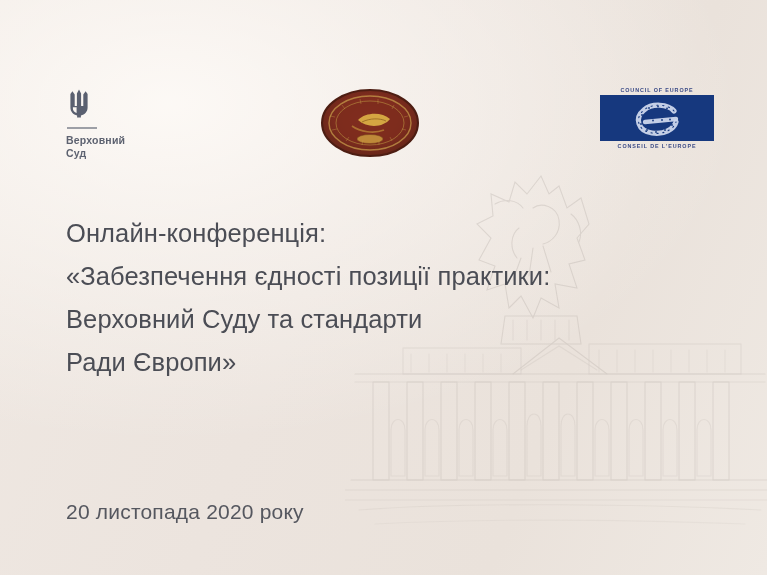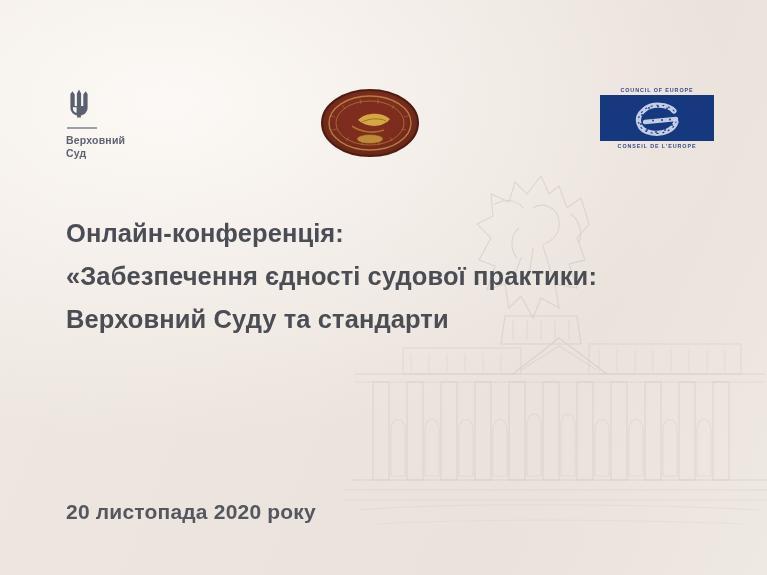--- a/index.html
+++ b/index.html
@@ -121,35 +121,35 @@
 
   
   .headline {
     position: absolute;
     left: 66px;
     top: 212px;
     width: 700px;
     color: #4b4d55;
     font-size: 25.5px;
     line-height: 43px;
-    font-weight: 700;
+    font-weight: 400;
     letter-spacing: .1px;
     white-space: nowrap;
   }
   .headline .line { display: block; }
 
   
   .event-date {
     position: absolute;
     left: 66px;
     top: 498px;
     color: #55575f;
     font-size: 21px;
     line-height: 28px;
-    font-weight: 700;
+    font-weight: 400;
     letter-spacing: .2px;
     white-space: nowrap;
   }
 </style>
 </head>
 <body>
 
 <div id="banner">
 
   <div class="paper-tint"></div>
@@ -283,19 +283,20 @@
           </g>
         </svg>
       </div>
       <div class="coe-caption bottom">CONSEIL DE L'EUROPE</div>
     </div>
 
   </div>
 
   <div class="headline">
     <span class="line">Онлайн-конференція:</span>
-    <span class="line">«Забезпечення єдності судової практики:</span>
+    <span class="line">«Забезпечення єдності позиції практики:</span>
     <span class="line">Верховний Суду та стандарти</span>
+    <span class="line">Ради Європи»</span>
   </div>
 
   <div class="event-date">20 листопада 2020 року</div>
 
 </div>
 
 </body></html>

